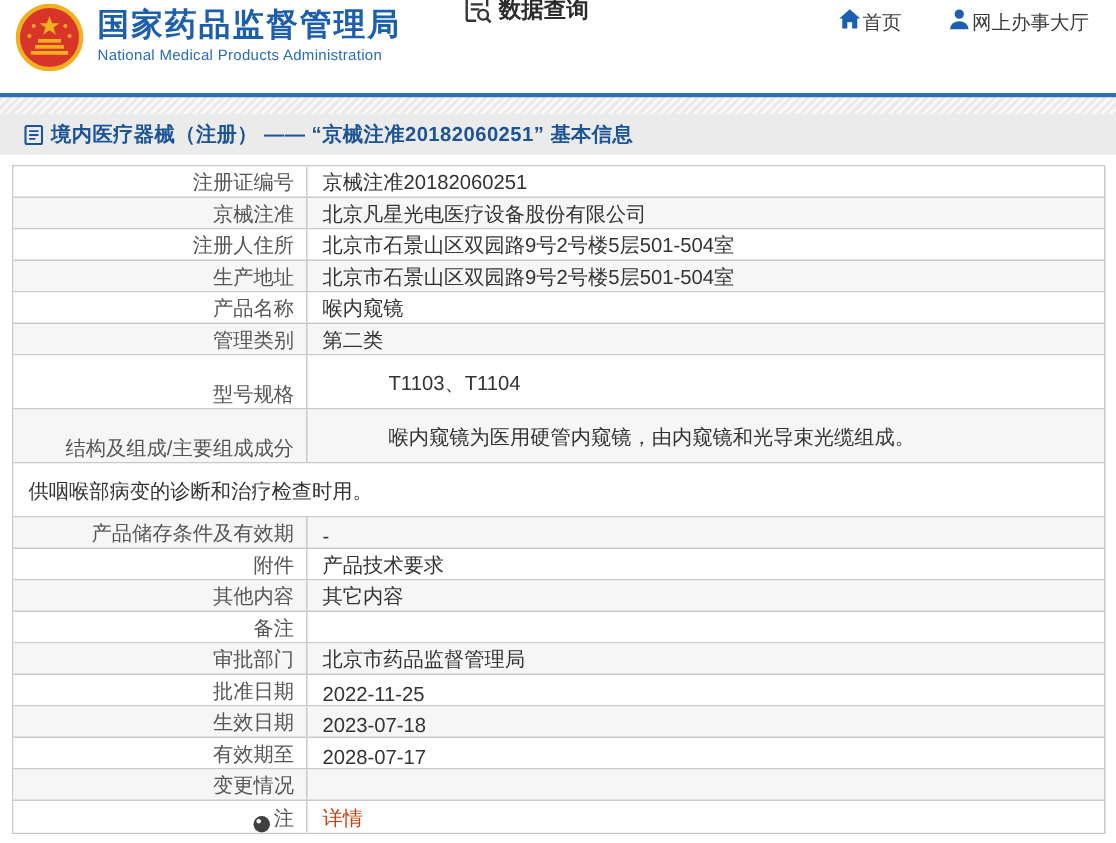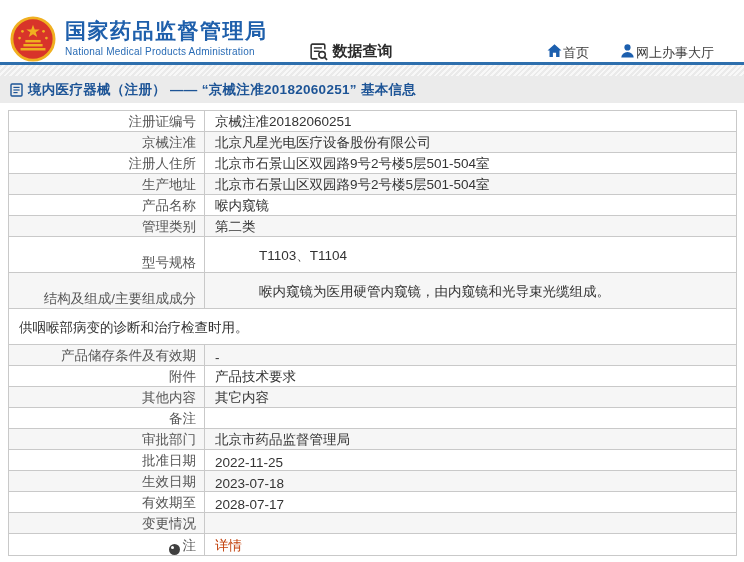--- a/index.html
+++ b/index.html
@@ -2,36 +2,36 @@
 <html><head>
 <meta charset="utf-8">
 <style>
   html,body{margin:0;padding:0;}
   body{
     width:744px;height:562px;overflow:hidden;background:#fff;
     font-family:"Liberation Sans","DejaVu Sans",sans-serif;
     -webkit-font-smoothing:antialiased;
   }
   
-  .header{height:62px;display:flex;align-items:flex-end;padding:0 12px 0 10px;background:#fff;}
+  .header{height:62px;display:flex;align-items:flex-start;padding:0 0 0 10px;background:#fff;}
   .logo-wrap{display:flex;align-items:center;}
   .emblem{width:46px;height:46px;flex:0 0 auto;margin-top:2px;}
   .org-text{margin-left:9px;display:flex;flex-direction:column;justify-content:center;}
   .org-cn{font-size:21px;font-weight:bold;color:#1e5fab;letter-spacing:1.5px;line-height:1.15;}
   .org-en{font-size:10px;color:#2a6cb5;margin-top:2px;letter-spacing:0.2px;}
   .data-query{display:flex;align-items:center;margin-left:40px;margin-top:-4px;cursor:pointer;}
   .data-query .dq-label{font-size:15px;color:#2b2b2b;font-weight:700;margin-left:4px;}
   .top-nav{margin-left:auto;margin-right:18px;display:flex;gap:30px;}
   .nav-item{display:flex;flex-direction:row;align-items:center;cursor:pointer;padding-top:2px;}
   .nav-item .nav-label{font-size:13px;color:#3c3c3c;margin-top:4px;white-space:nowrap;}
   
   .blue-line{height:3px;background:#2e6fad;}
   .hatch-strip{height:11px;background:repeating-linear-gradient(135deg,#eaeaea 0px,#eaeaea 2px,#f8f8f8 2px,#f8f8f8 4px);}
   
-  .breadcrumb{height:27px;background:#ebebeb;display:flex;align-items:center;padding-left:10px;}
+  .breadcrumb{height:27px;background:#ebebeb;display:flex;align-items:center;padding-left:16px;}
   .breadcrumb .bc-text{font-size:13.5px;color:#1d5496;font-weight:600;margin-left:5px;letter-spacing:0.3px;}
   
   .info-table{margin:7px 7px 0 8px;border:1px solid #c9c9c9;background:#fff;}
   .row{display:flex;box-sizing:border-box;height:21px;border-bottom:1px solid #c9c9c9;background:#fff;}
   .row.alt{background:#f6f6f6;}
   .row.tall{height:36px;gap:44px;}
   .row:last-child{border-bottom:none;}
   .cell{box-sizing:border-box;display:flex;align-items:flex-end;font-size:13.5px;}
   .cell.label{width:196px;flex:0 0 196px;justify-content:flex-end;padding-right:8px;border-right:1px solid #c9c9c9;color:#555;}
   .cell.value{flex:1;padding-left:10px;color:#333;overflow:hidden;white-space:nowrap;}

